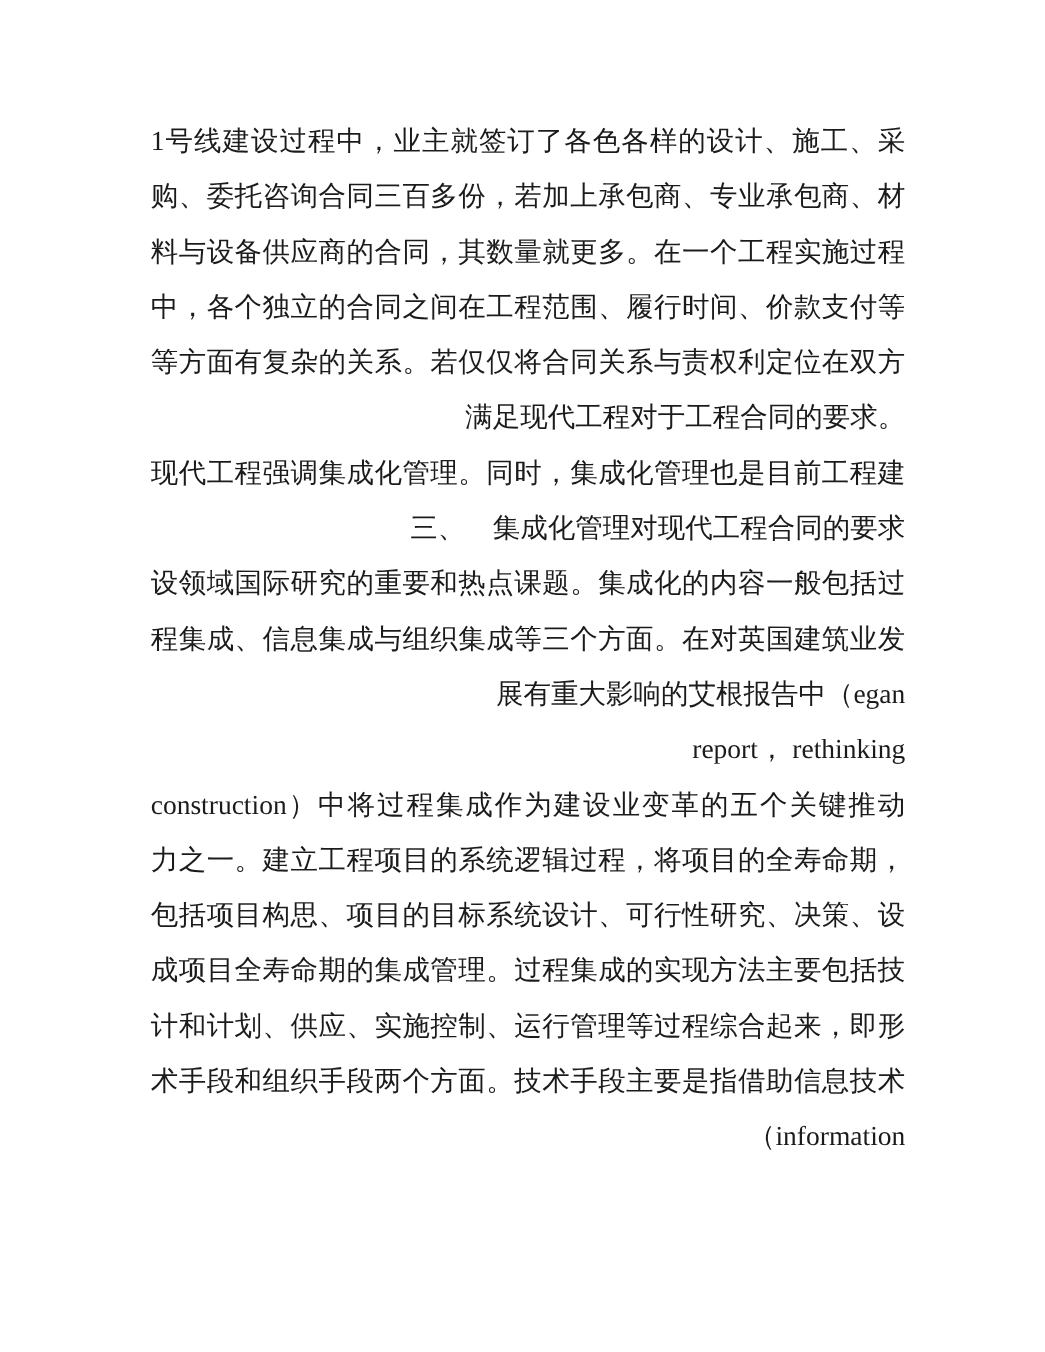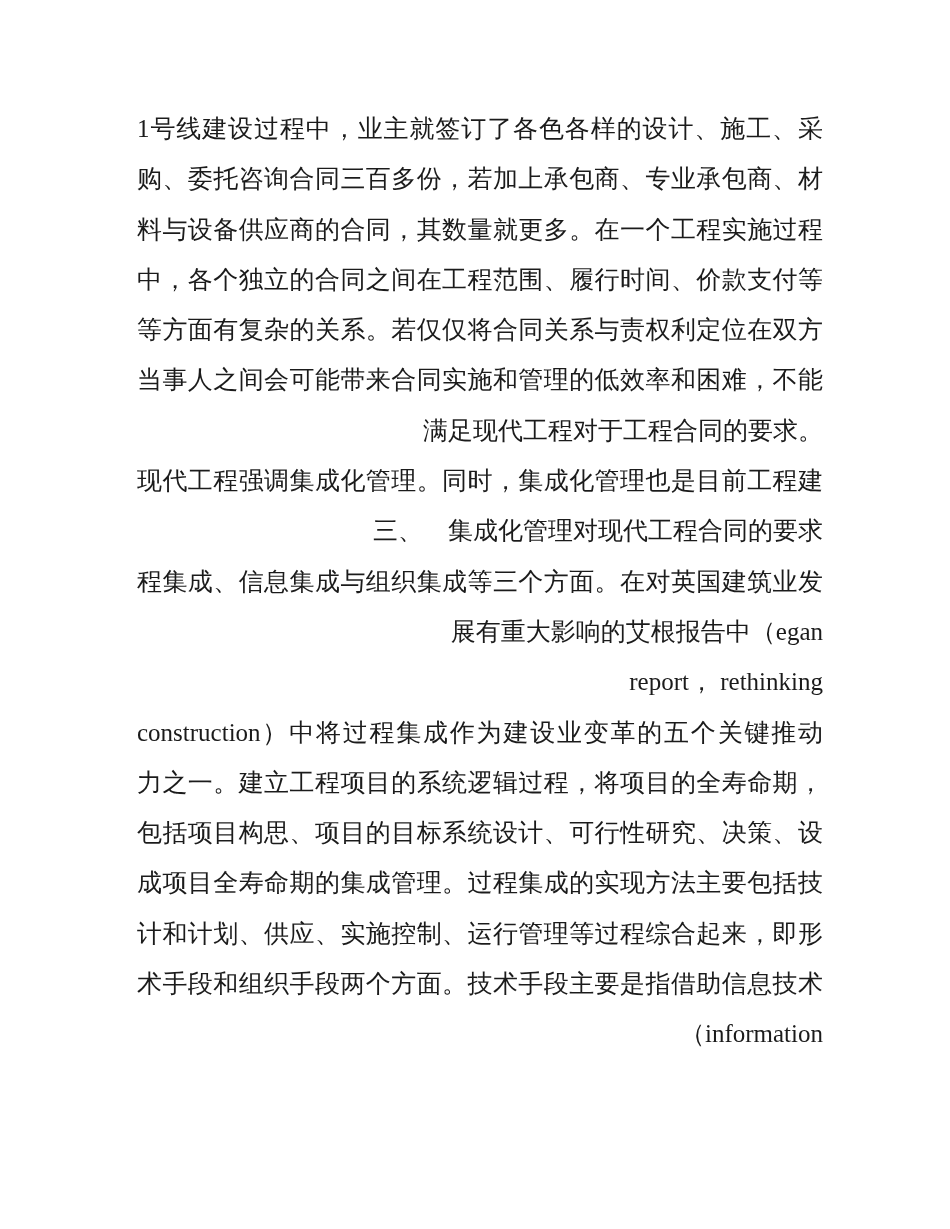--- a/index.html
+++ b/index.html
@@ -40,24 +40,24 @@
 </head>
 <body>
 
 <div class="page">
   <div class="textblock">
     <div class="line j">1号线建设过程中，业主就签订了各色各样的设计、施工、采</div>
     <div class="line j">购、委托咨询合同三百多份，若加上承包商、专业承包商、材</div>
     <div class="line j">料与设备供应商的合同，其数量就更多。在一个工程实施过程</div>
     <div class="line j">中，各个独立的合同之间在工程范围、履行时间、价款支付等</div>
     <div class="line j">等方面有复杂的关系。若仅仅将合同关系与责权利定位在双方</div>
-    <div class="line j">当事人之间会可能带来合同实施和管理的低效率和困难，不能</div>
     <div class="line">满足现代工程对于工程合同的要求。</div>
     <div class="line j">现代工程强调集成化管理。同时，集成化管理也是目前工程建</div>
     <div class="line">三、　集成化管理对现代工程合同的要求</div>
+    <div class="line j">设领域国际研究的重要和热点课题。集成化的内容一般包括过</div>
     <div class="line j">程集成、信息集成与组织集成等三个方面。在对英国建筑业发</div>
     <div class="line">展有重大影响的艾根报告中（egan</div>
     <div class="line">report， rethinking</div>
     <div class="line j">construction）中将过程集成作为建设业变革的五个关键推动</div>
     <div class="line j">力之一。建立工程项目的系统逻辑过程，将项目的全寿命期，</div>
     <div class="line j">包括项目构思、项目的目标系统设计、可行性研究、决策、设</div>
     <div class="line j">成项目全寿命期的集成管理。过程集成的实现方法主要包括技</div>
     <div class="line j">计和计划、供应、实施控制、运行管理等过程综合起来，即形</div>
     <div class="line j">术手段和组织手段两个方面。技术手段主要是指借助信息技术</div>
     <div class="line">（information</div>

